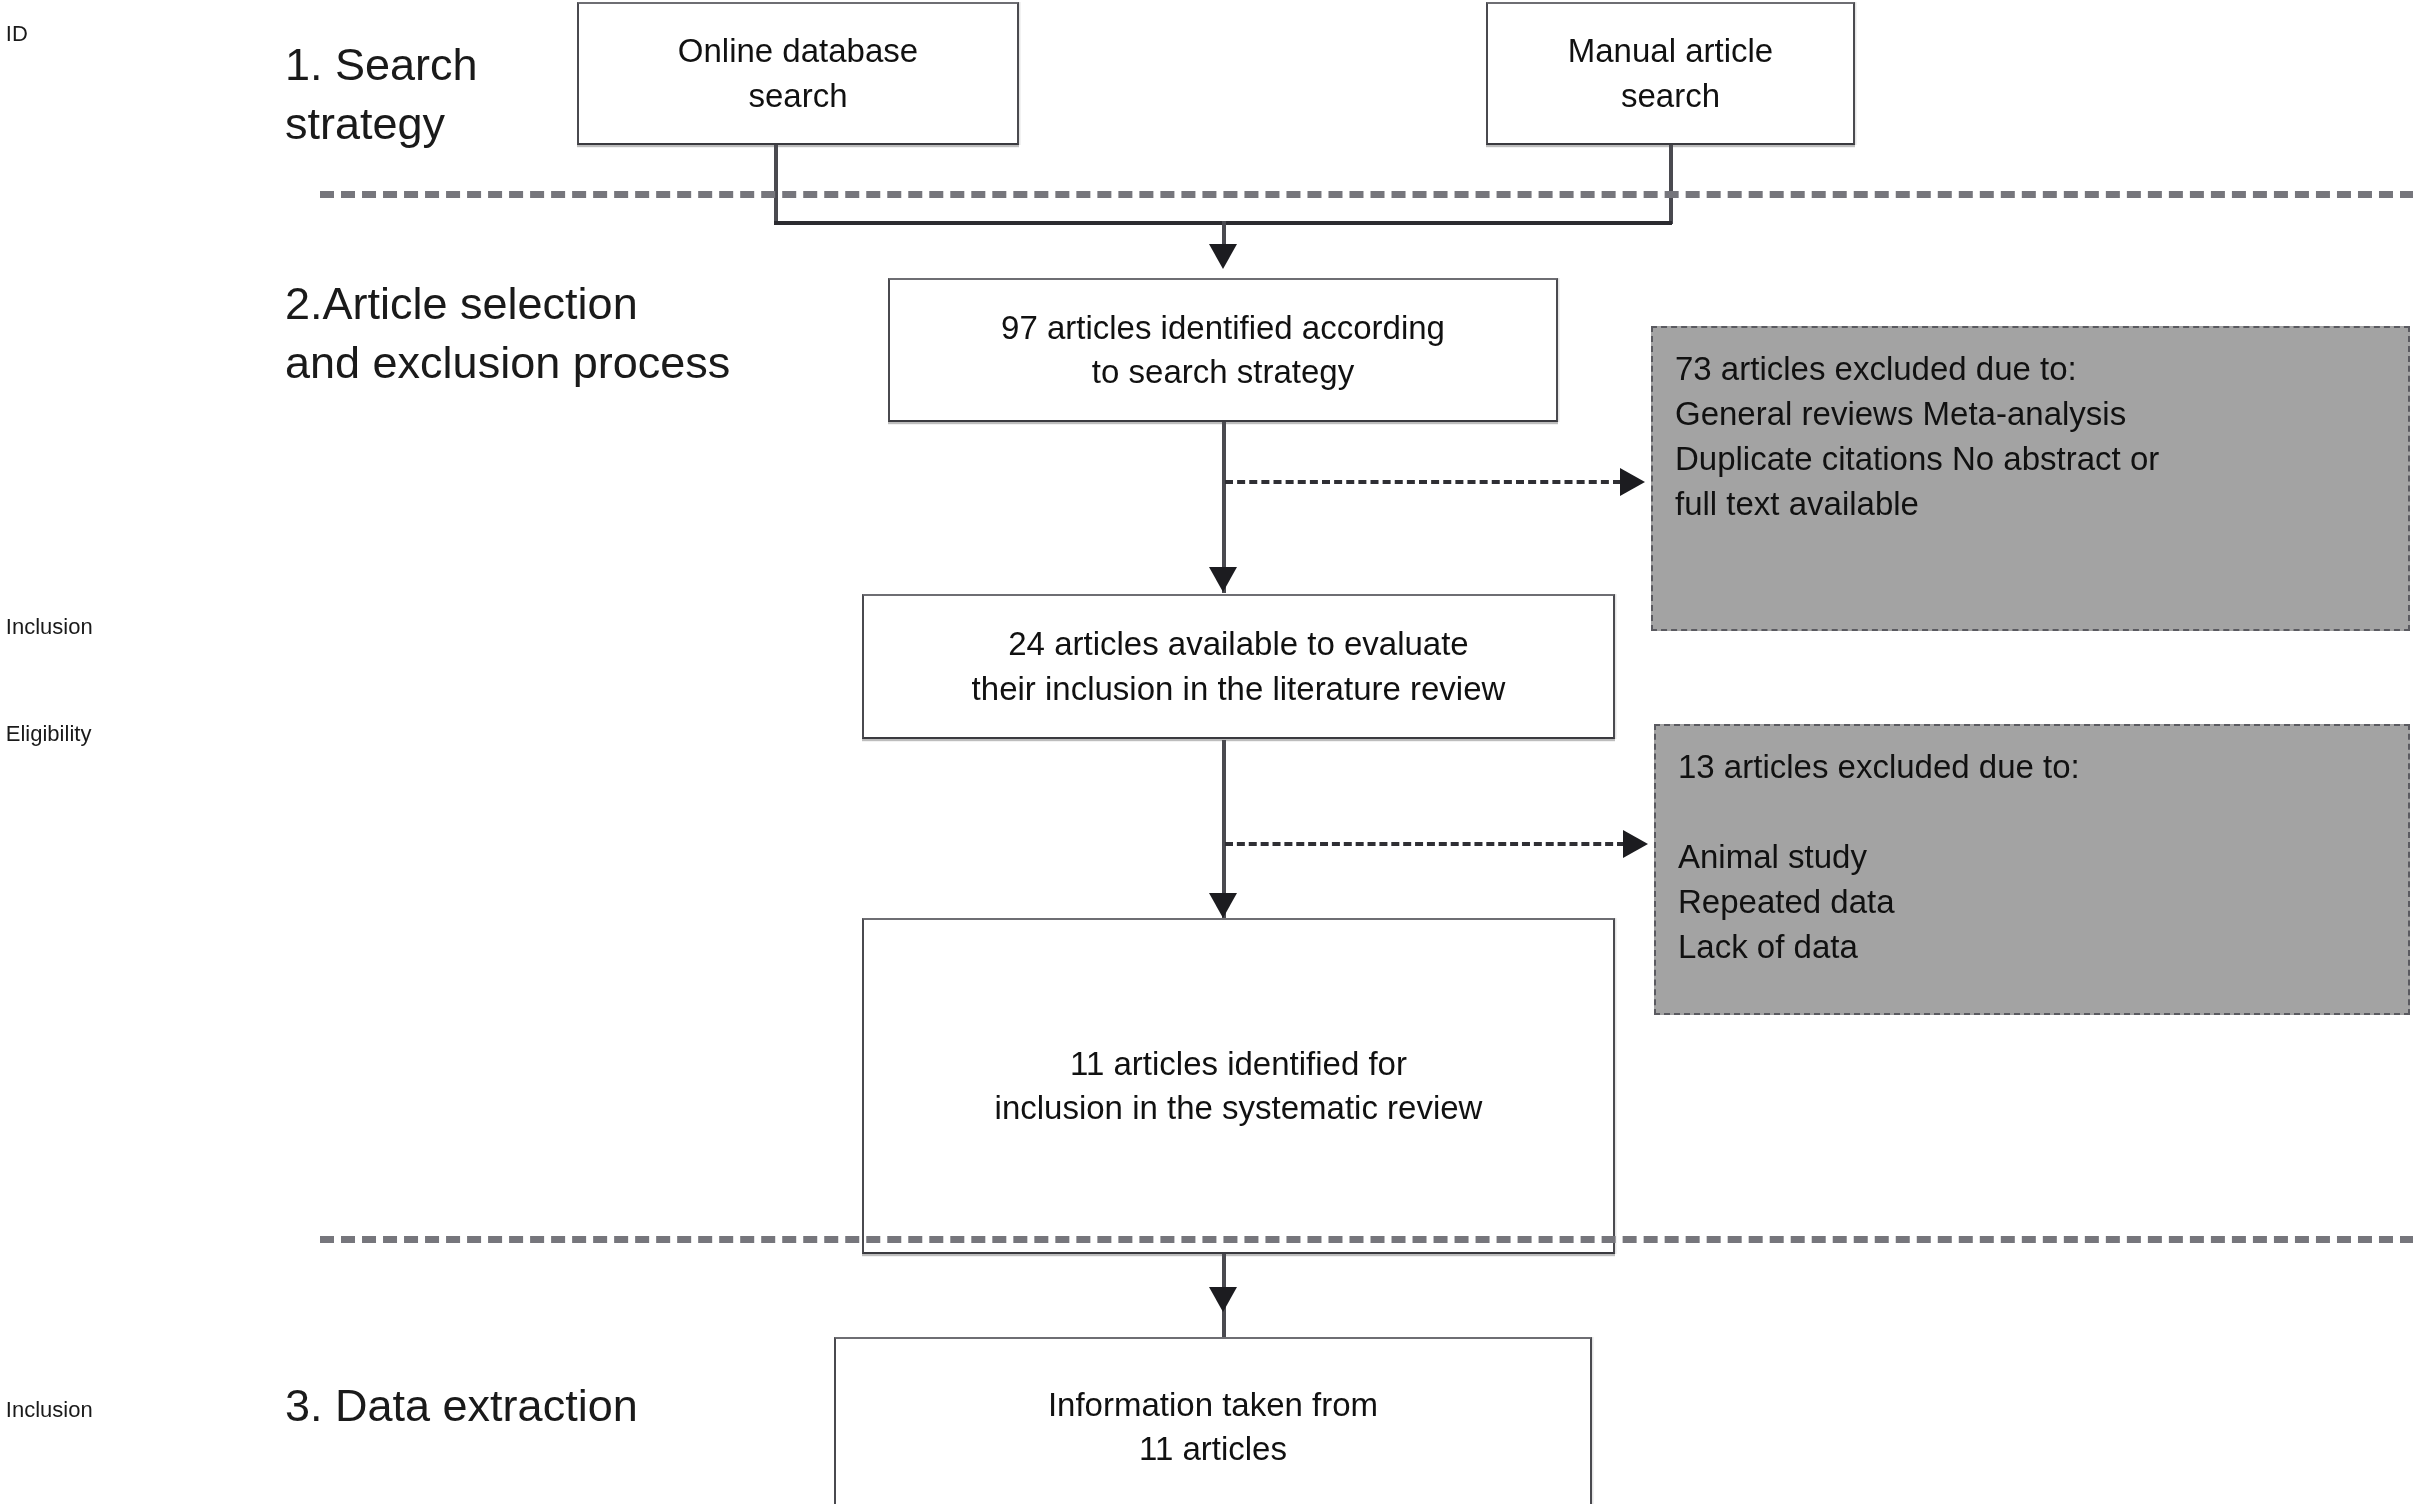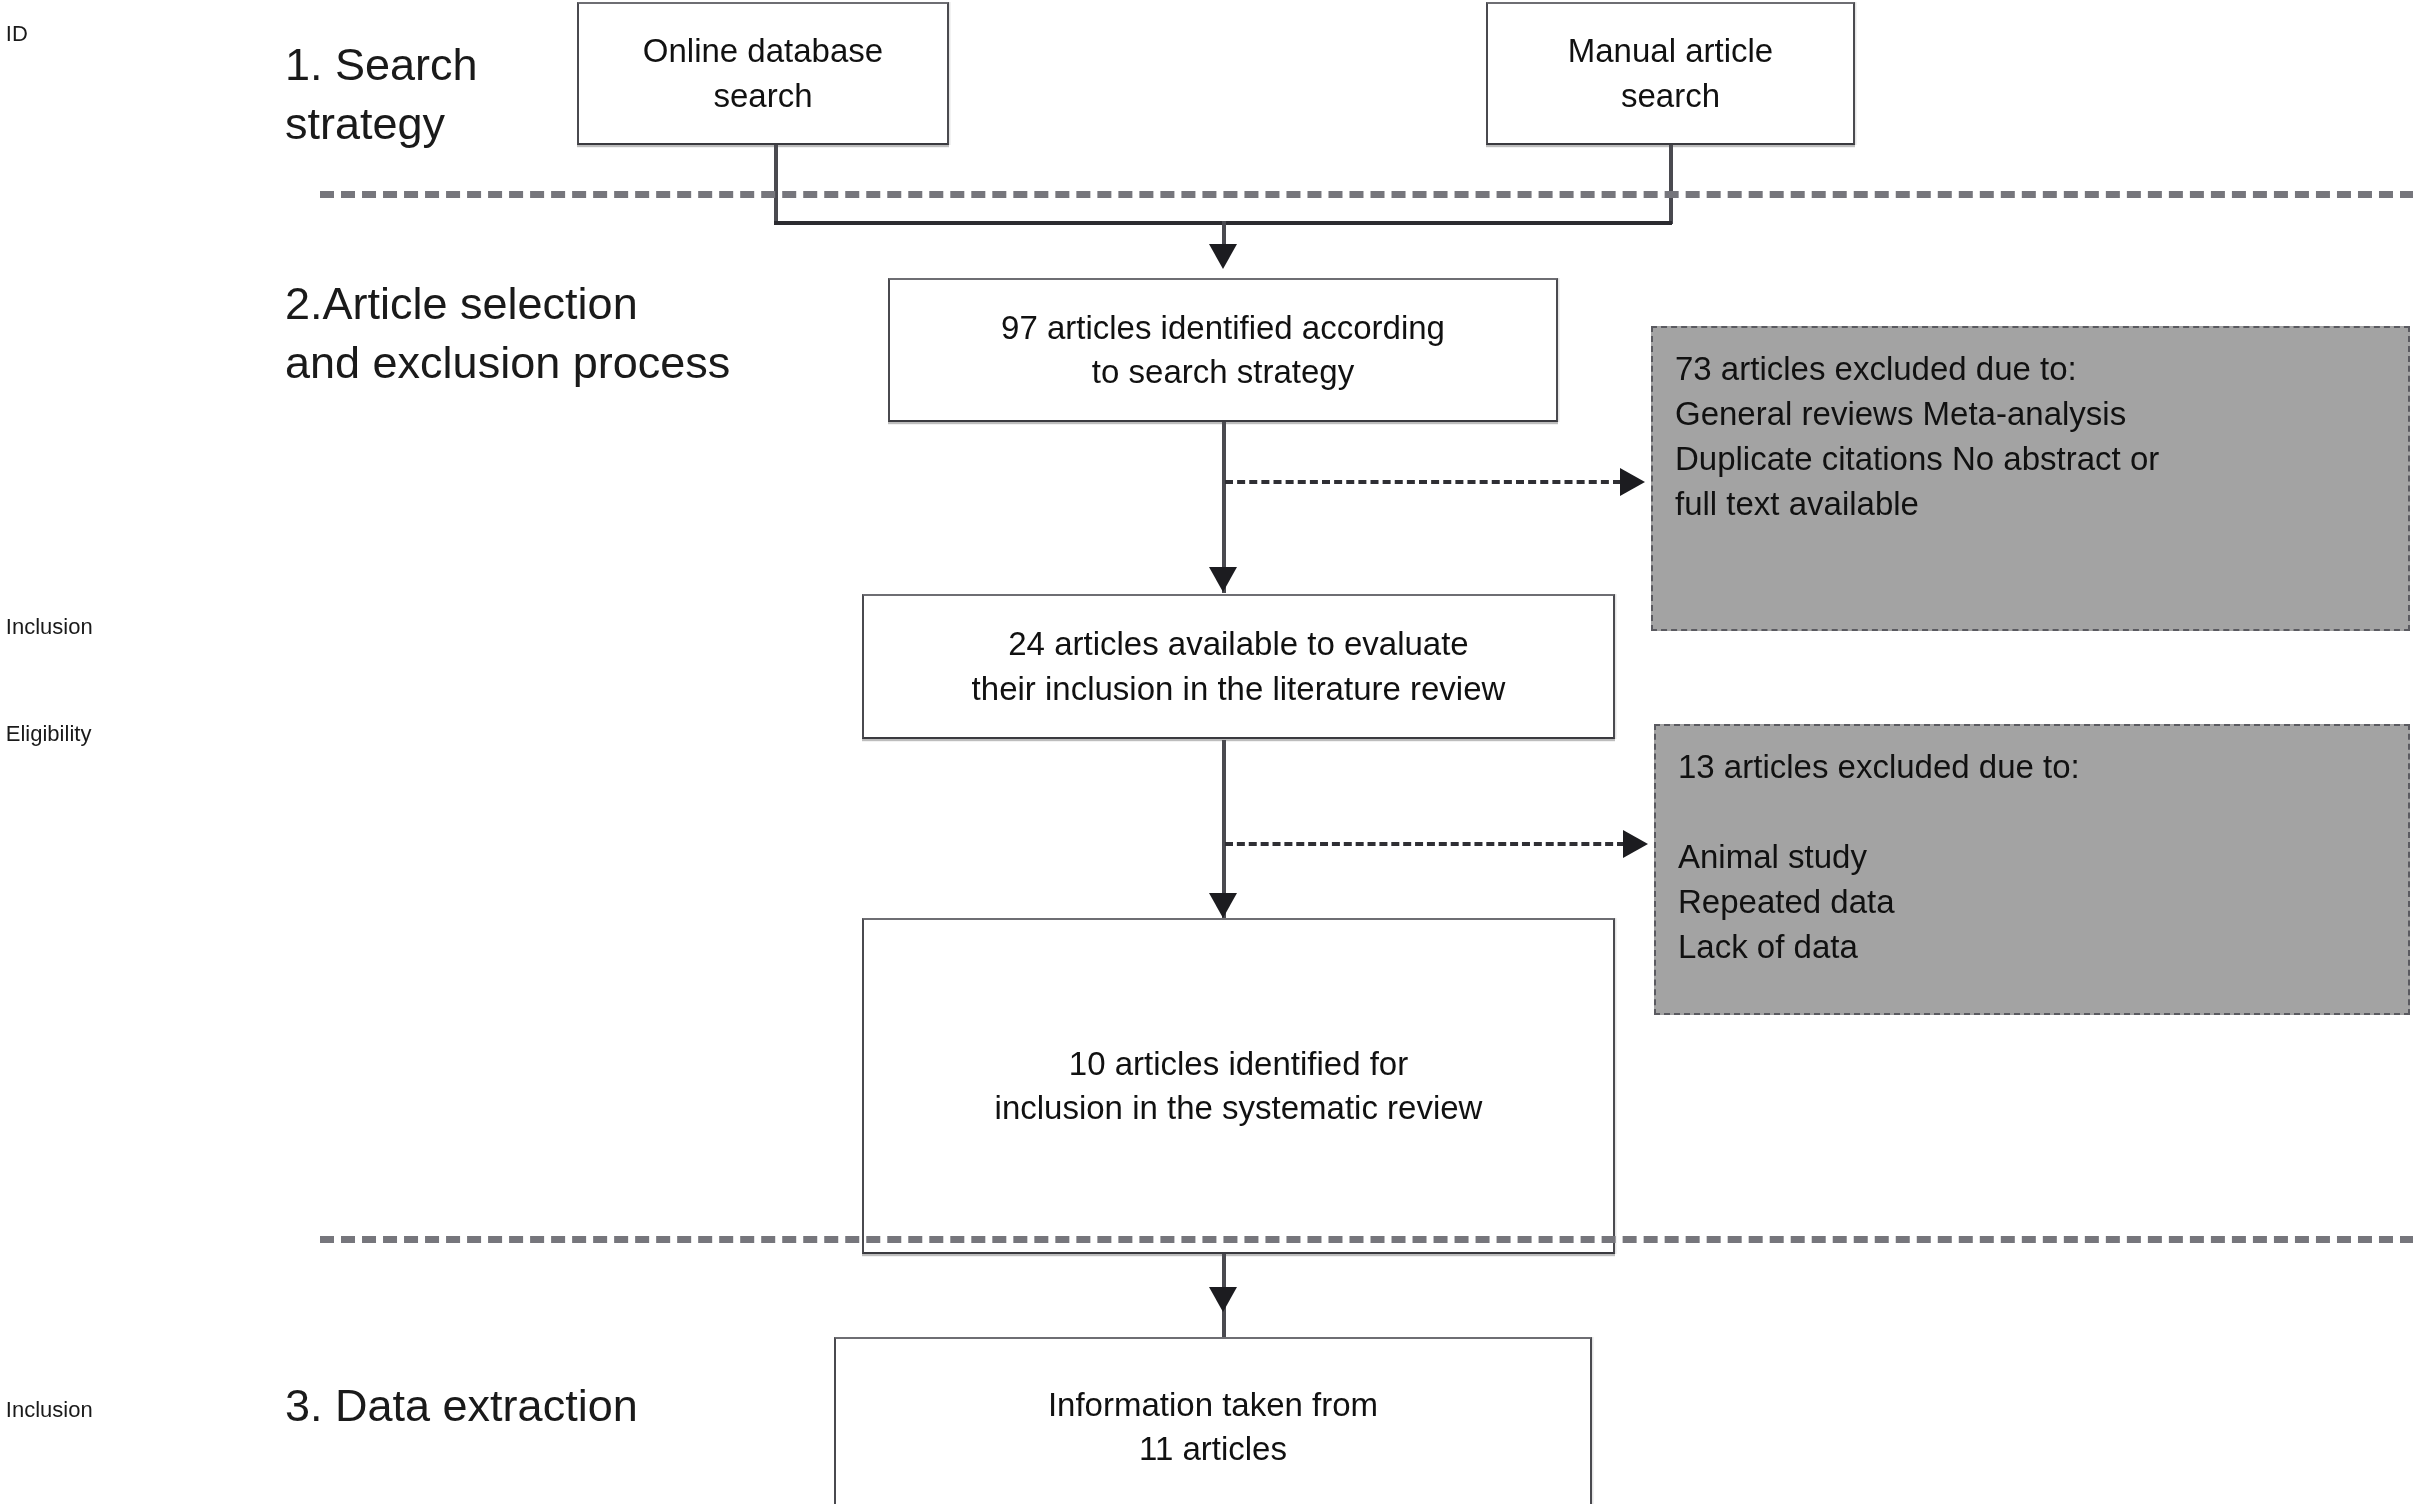--- a/index.html
+++ b/index.html
@@ -125,21 +125,21 @@
   <div class="stage-label" style="left:5.8px; top:1396px;">Inclusion</div>
 
   <div class="step-label" style="left:285px; top:36px; text-align:left;">1. Search
 strategy</div>
 
   <div class="step-label" style="left:285px; top:275px; text-align:left;">2.Article selection
 and exclusion process</div>
 
   <div class="step-label" style="left:285px; top:1377px; text-align:left;">3. Data extraction</div>
 
-  <div class="box" style="left:577px; top:2.2px; width:372px; height:143px;">Online database
+  <div class="box" style="left:577px; top:2.2px; width:442px; height:143px;">Online database
 search</div>
 
   <div class="box" style="left:1486px; top:2.2px; width:369px; height:143px;">Manual article
 search</div>
 
   <div class="vline" style="left:774px; top:145px; height:79px;"></div>
   <div class="vline" style="left:1669px; top:145px; height:79px;"></div>
   <div class="hline" style="left:774px; top:221px; width:898px;"></div>
 
   <div class="sep" style="left:320px; top:191px; width:2094px;"></div>
@@ -173,21 +173,21 @@
 Repeated data
 Lack of data</div>
   </div>
 
   <div class="vline" style="left:1222px; top:740px; height:178px;"></div>
   <div class="arrow-down" style="left:1209px; top:893px;"></div>
 
   <div class="dashline" style="left:1225px; top:842px; width:400px;"></div>
   <div class="arrow-right" style="left:1623px; top:830px;"></div>
 
-  <div class="box" style="left:862px; top:918px; width:753px; height:336px;">10 articles identified for
+  <div class="box" style="left:862px; top:918px; width:753px; height:336px;">11 articles identified for
 inclusion in the systematic review</div>
 
   <div class="vline" style="left:1222px; top:1254px; height:284px;"></div>
   <div class="arrow-down" style="left:1209px; top:1287px;"></div>
 
   <div class="sep" style="left:320px; top:1236px; width:2094px;"></div>
 
   <div class="box" style="left:834px; top:1337px; width:758px; height:180px;">Information taken from
 11 articles</div>
 

